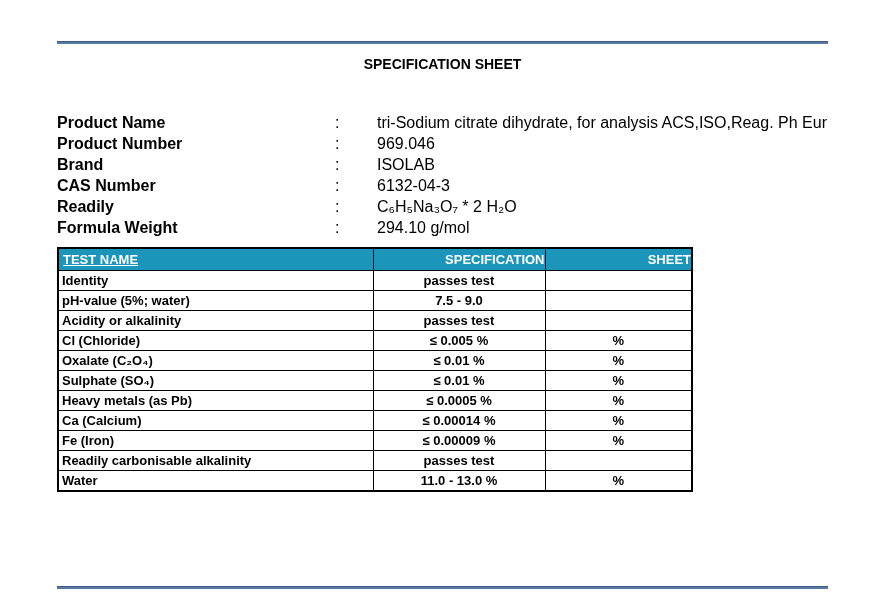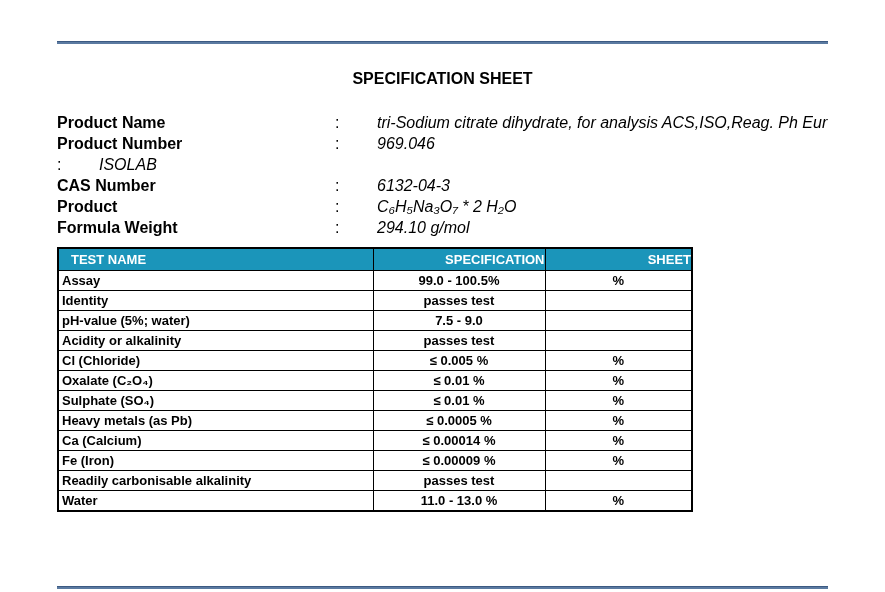--- a/index.html
+++ b/index.html
@@ -13,45 +13,45 @@
   .page { position: absolute; inset: 0; background: #fff; }
 
   .rule {
     position: absolute; left: 57px; width: 771px; height: 2px;
     background: #5b7aa1; border-top: 1px solid #3c5a82;
   }
   .rule.top-rule { top: 41px; }
   .rule.bottom-rule { top: 586px; }
 
   .doc-title {
-    position: absolute; top: 70px; left: 0; width: 885px;
-    text-align: center; font-weight: bold; font-size: 16px;
+    position: absolute; top: 56px; left: 0; width: 885px;
+    text-align: center; font-weight: bold; font-size: 14px;
   }
 
   .info-block { position: absolute; left: 57px; top: 112px; width: 771px; }
   .info-row { display: flex; align-items: center; height: 21px; font-size: 16px; }
   .info-label { width: 278px; font-weight: bold; flex: 0 0 auto; }
   .info-sep   { width: 42px;  flex: 0 0 auto; }
-  .info-value { font-weight: normal; white-space: nowrap; font-style: italic; }
+  .info-value { font-weight: normal; white-space: nowrap; }
 
   table.spec-table {
     position: absolute; left: 57px; top: 247px; width: 634px;
     border-collapse: collapse; table-layout: fixed;
     font-size: 13px;
   }
   .spec-table col.c-test { width: 315px; }
   .spec-table col.c-spec { width: 172px; }
   .spec-table col.c-unit { width: 147px; }
   .spec-table th, .spec-table td { border: 1.5px solid #000; padding: 0; }
   .spec-table { border: 2px solid #000; }
   .spec-table th {
     background: #1b95ba; color: #ffffff;
     height: 21px; font-weight: bold; font-size: 13px;
   }
-  .spec-table th.h-test { text-align: left; padding-left: 12px; }
+  .spec-table th.h-test { text-align: left; padding-left: 4px; text-decoration: underline; }
   .spec-table th.h-spec, .spec-table th.h-unit { text-align: right; }
   .spec-table td { height: 19px; font-weight: bold; }
   .spec-table td.c-test { text-align: left; padding-left: 3px; }
   .spec-table td.c-spec, .spec-table td.c-unit { text-align: center; }
 </style>
 </head>
 <body>
 
 <div class="page">
 
@@ -64,30 +64,31 @@
       <span class="info-label">Product Name</span>
       <span class="info-sep">:</span>
       <span class="info-value">tri-Sodium citrate dihydrate, for analysis ACS,ISO,Reag. Ph Eur</span>
     </div>
     <div class="info-row">
       <span class="info-label">Product Number</span>
       <span class="info-sep">:</span>
       <span class="info-value">969.046</span>
     </div>
     <div class="info-row">
+      <span class="info-label">Brand</span>
       <span class="info-sep">:</span>
       <span class="info-value">ISOLAB</span>
     </div>
     <div class="info-row">
       <span class="info-label">CAS Number</span>
       <span class="info-sep">:</span>
       <span class="info-value">6132-04-3</span>
     </div>
     <div class="info-row">
-      <span class="info-label">Product</span>
+      <span class="info-label">Readily</span>
       <span class="info-sep">:</span>
       <span class="info-value">C₆H₅Na₃O₇ * 2 H₂O</span>
     </div>
     <div class="info-row">
       <span class="info-label">Formula Weight</span>
       <span class="info-sep">:</span>
       <span class="info-value">294.10 g/mol</span>
     </div>
   </div>
 
@@ -98,25 +99,20 @@
         <col class="c-unit">
       </colgroup>
     <thead>
       <tr>
         <th class="h-test">TEST NAME</th>
         <th class="h-spec">SPECIFICATION</th>
         <th class="h-unit">SHEET</th>
       </tr>
     </thead>
     <tbody>
-      <tr>
-        <td class="c-test">Assay</td>
-        <td class="c-spec">99.0 - 100.5%</td>
-        <td class="c-unit">%</td>
-      </tr>
       <tr>
         <td class="c-test">Identity</td>
         <td class="c-spec">passes test</td>
         <td class="c-unit"></td>
       </tr>
       <tr>
         <td class="c-test">pH-value (5%; water)</td>
         <td class="c-spec">7.5 - 9.0</td>
         <td class="c-unit"></td>
       </tr>

